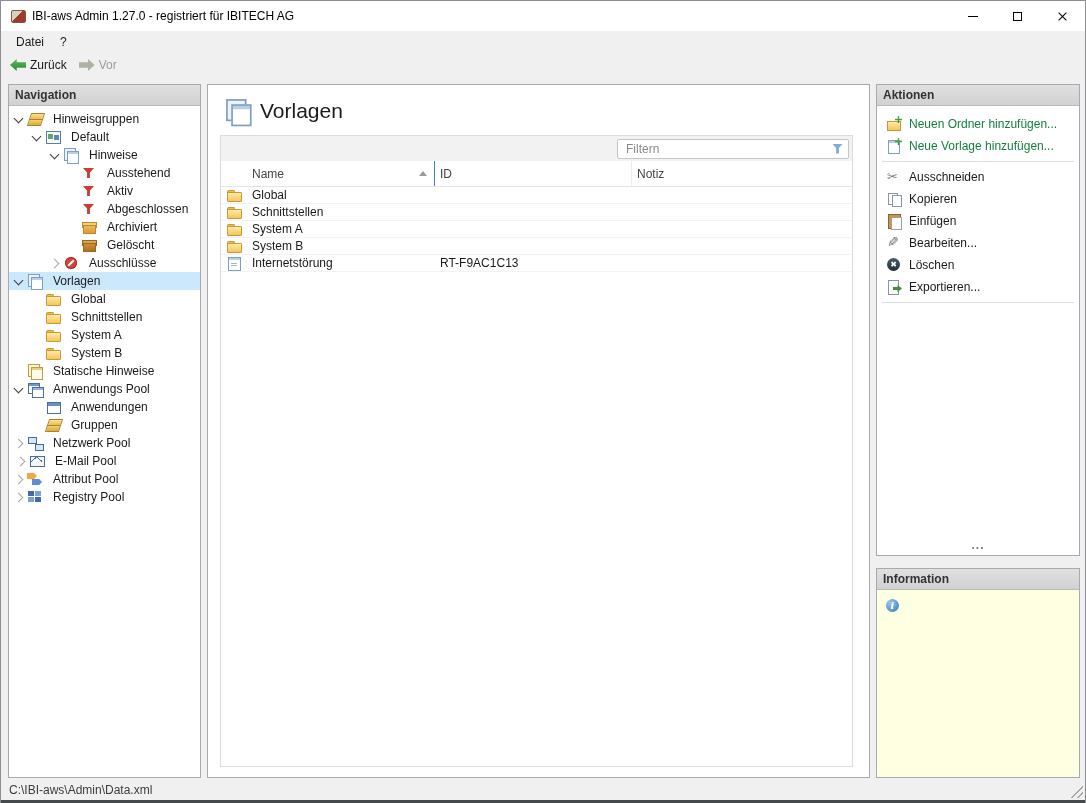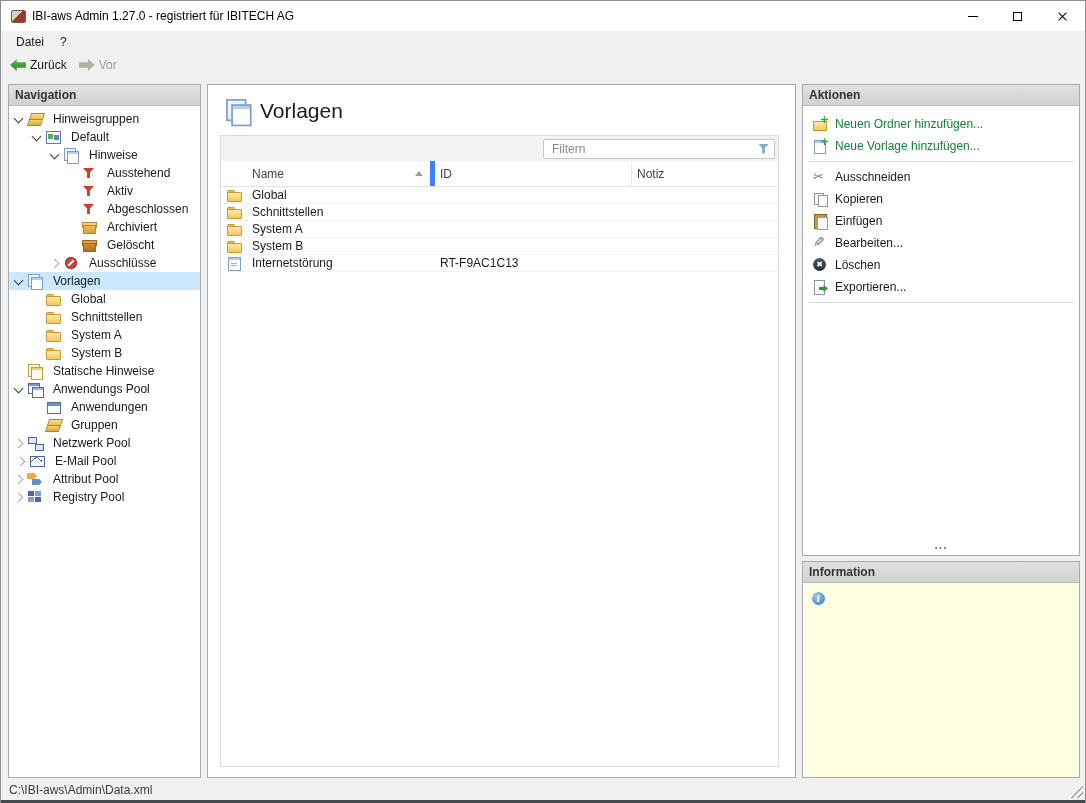--- a/index.html
+++ b/index.html
@@ -48,33 +48,33 @@
   .main-title{font-size:21px;color:#1b1b1b;}
   .main-body{flex:1;display:flex;flex-direction:column;padding:0 16px 10px 12px;min-height:0;}
   .table-frame{flex:1;border:1px solid #dcdcdc;display:flex;flex-direction:column;min-height:0;background:#fff;}
   .filter-strip{flex:0 0 25px;background:#f2f2f2;display:flex;justify-content:flex-end;align-items:center;padding:0 3px;}
   .filter-box{width:232px;height:20px;background:#fff;border:1px solid #c6c6c6;border-radius:2px;display:flex;align-items:center;padding:0 2px 0 6px;}
   .filter-box input{border:none;outline:none;flex:1;font:inherit;color:#333;background:transparent;min-width:0;}
   .filter-box input::placeholder{color:#8a8a8a;}
   .table-header{display:flex;flex:0 0 26px;align-items:stretch;border-bottom:1px solid #e4e4e4;color:#444;}
   .th{position:relative;display:flex;align-items:center;padding-left:5px;}
   .th-icon{width:26px;}
-  .th-name{width:188px;border-right:5px solid #3b82f6;}
+  .th-name{width:188px;border-right:1px solid #3b82f6;}
   .th-id{width:197px;border-right:1px solid #ececec;}
   .th-notiz{flex:1;}
   .sort-asc-icon{position:absolute;right:7px;top:10px;width:0;height:0;border-left:4px solid transparent;border-right:4px solid transparent;border-bottom:5px solid #9a9a9a;}
   .table-row{display:flex;flex:0 0 22px;align-items:center;border-bottom:1px solid #f3f3f3;}
   .td{display:flex;align-items:center;height:100%;}
   .td-icon{width:26px;justify-content:center;}
   .td-name{width:188px;padding-left:5px;}
   .td-id{width:197px;padding-left:5px;}
   .td-notiz{flex:1;}
 
   
-  .right-col{width:278px;display:flex;flex-direction:column;gap:5px;min-height:0;justify-content:flex-end;}
+  .right-col{width:204px;display:flex;flex-direction:column;gap:12px;min-height:0;justify-content:flex-end;}
   .actions-panel{flex:0 0 472px;}
   .actions-body{flex:1;padding-top:7px;overflow:hidden;}
   .action-row{height:22px;display:flex;align-items:center;gap:7px;padding-left:9px;white-space:nowrap;}
   .action-row.link .action-label{color:#15803d;}
   .action-sep{height:1px;background:#dcdcdc;margin:4px 5px;}
   .splitter{flex:0 0 13px;display:flex;align-items:flex-start;justify-content:center;color:#7a7a7a;font-weight:bold;letter-spacing:1px;line-height:6px;}
   .info-panel{flex:1;}
   .info-body{flex:1;background:#ffffe1;padding:8px 8px;display:flex;gap:6px;align-items:flex-start;}
   .info-text{line-height:1.5;}
   .info-link{color:#1b6ec2;text-decoration:underline;cursor:pointer;}

